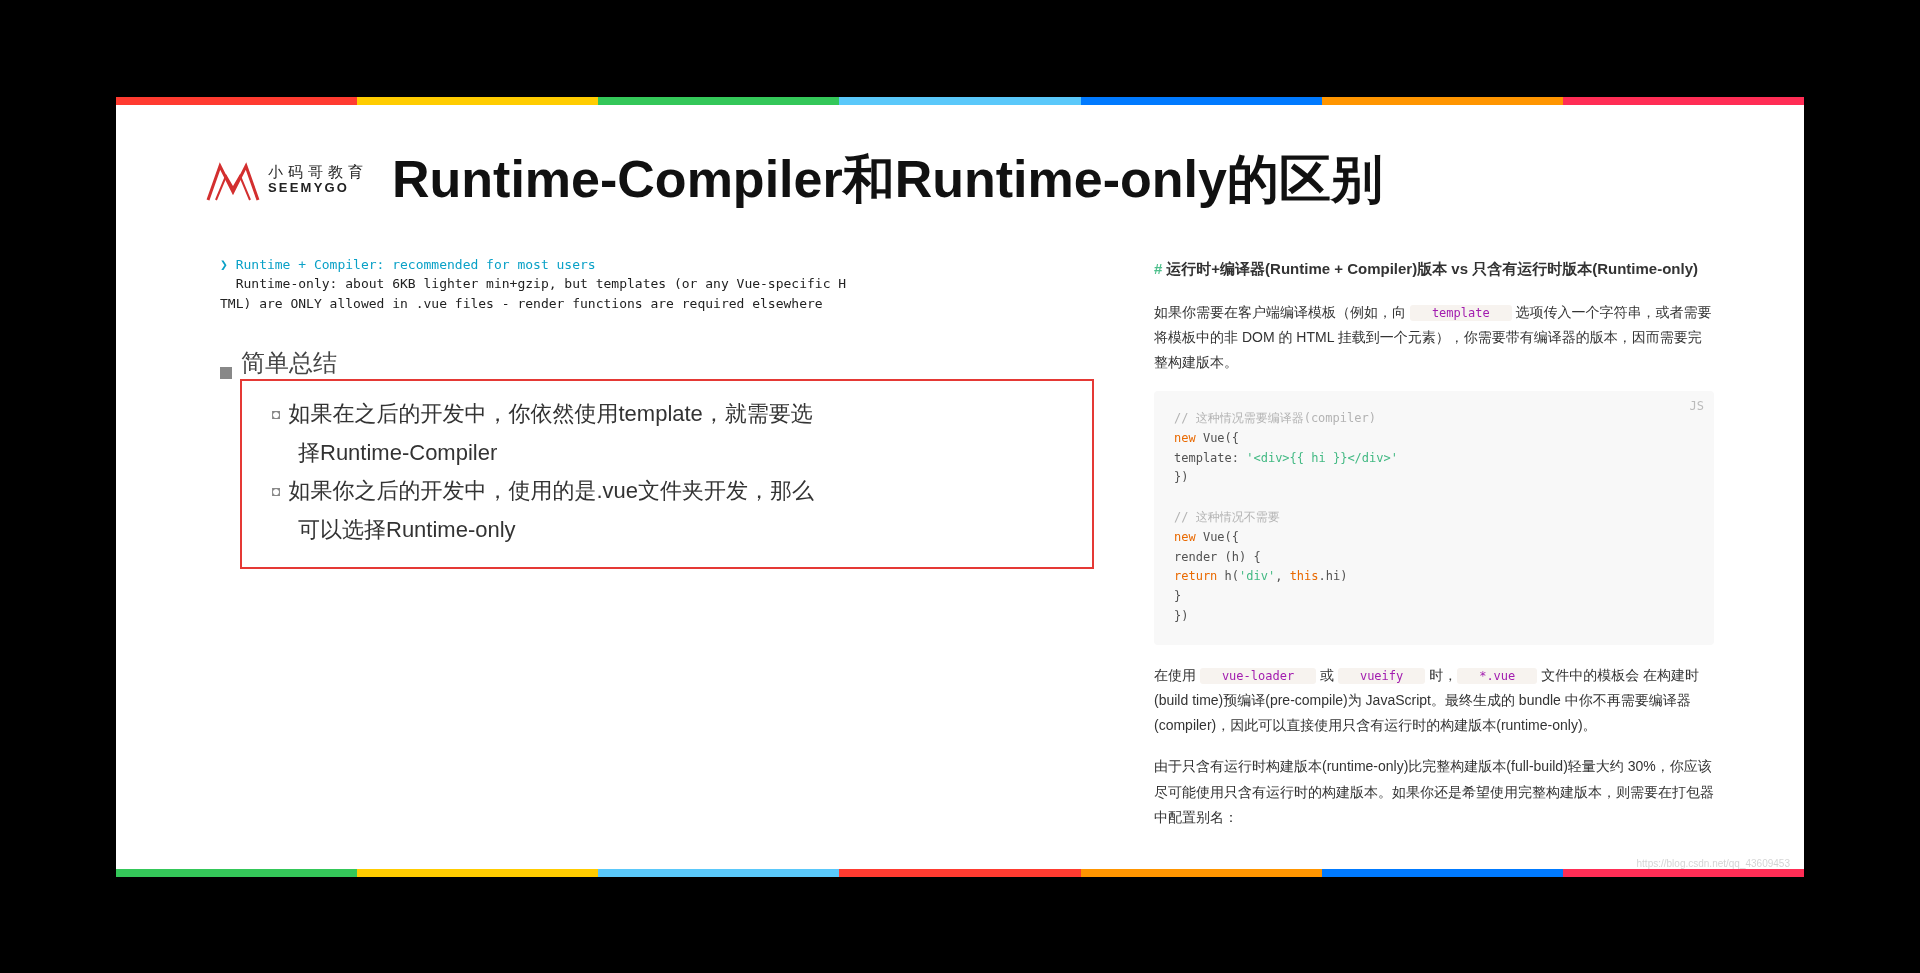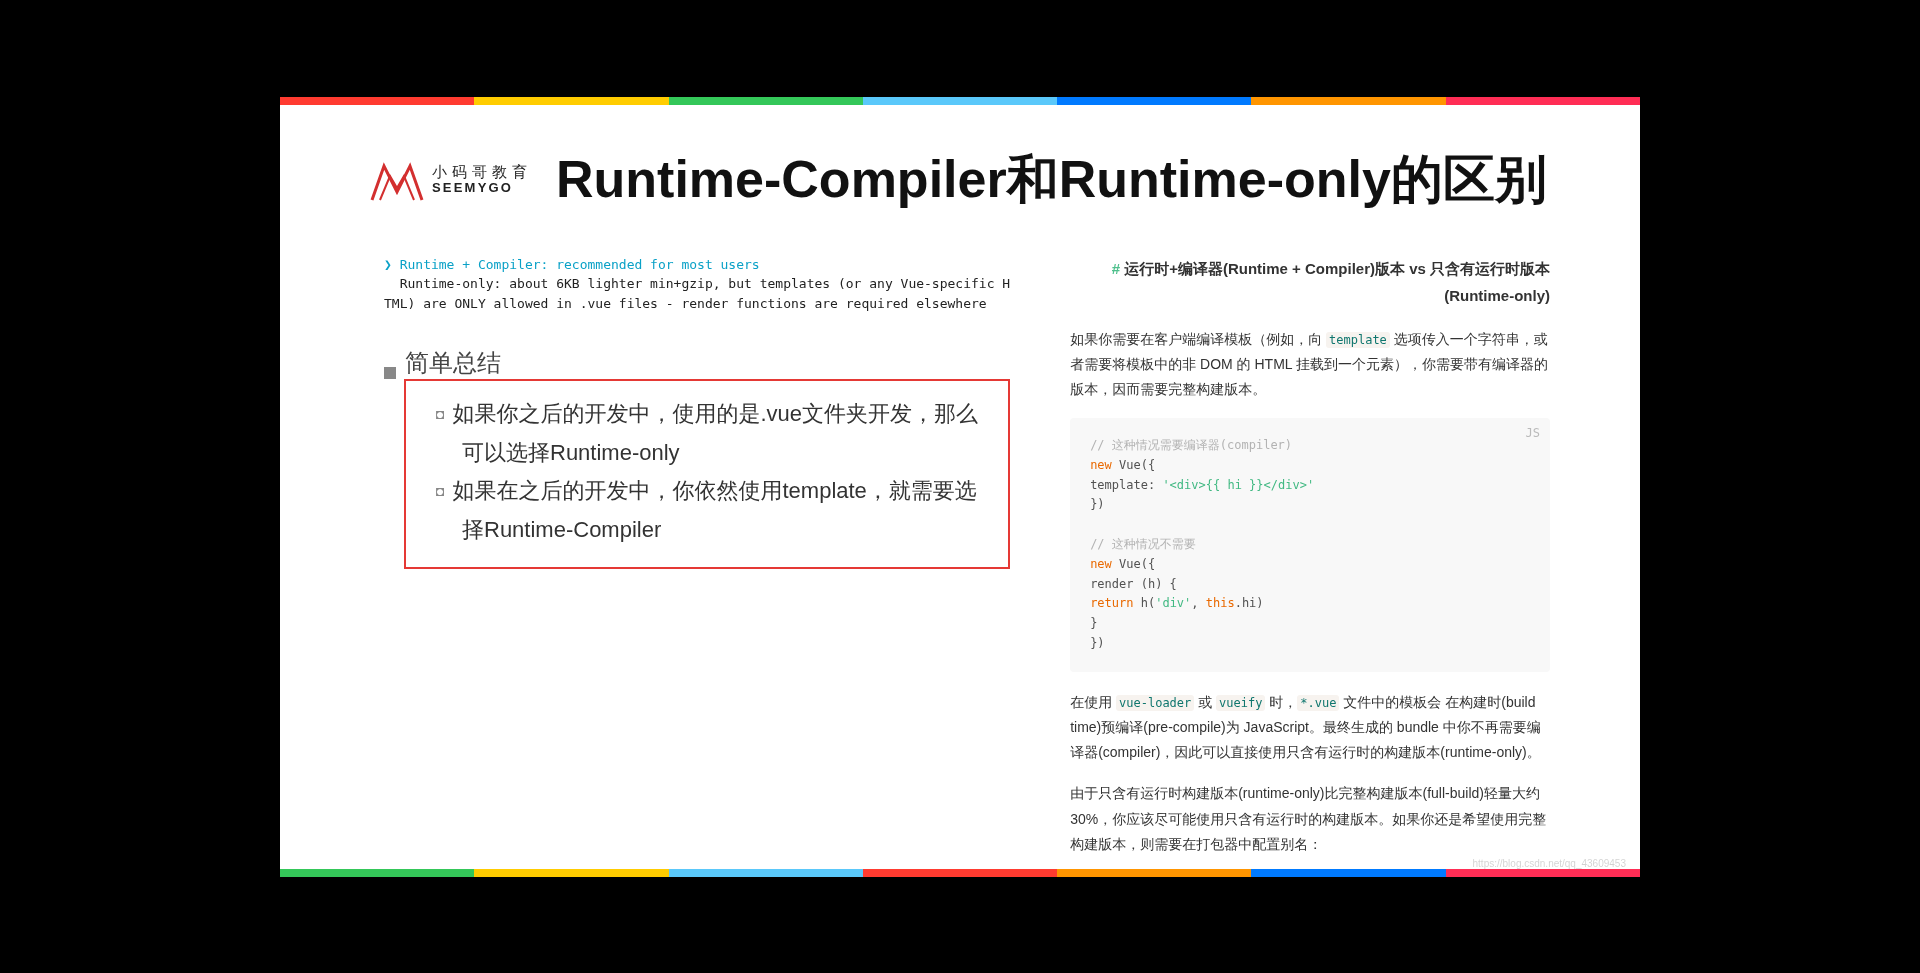--- a/index.html
+++ b/index.html
@@ -7,21 +7,21 @@
     background: #000;
     width: 1920px;
     height: 973px;
     font-family: -apple-system, "Microsoft YaHei", "PingFang SC", sans-serif;
     display: flex;
     justify-content: center;
     align-items: center;
   }
   .slide {
     background: #fff;
-    width: 1360px;
+    width: 1688px;
     height: 780px;
     position: relative;
     overflow: hidden;
   }
   .top-stripe {
     position: absolute;
     top: 0; left: 0; right: 0;
     height: 8px;
     display: flex;
   }
@@ -103,28 +103,27 @@
     margin-right: 8px;
     position: relative;
     top: -2px;
   }
   .redbox .cont { padding-left: 26px; display: block;}
 
   .right h2 {
     font-size: 15px;
     font-weight: 600;
     margin-bottom: 18px;
-    text-align: right;
   }
   .right h2 .hash { color: #4fc08d; margin-right: 4px; }
   .right p { margin-bottom: 16px; }
   .tag {
     background: #f7f3ef;
-    color: #0f766e;
-    padding: 1px 3px;
+    color: #a21caf;
+    padding: 1px 22px;
     border-radius: 3px;
     font-family: Menlo, Consolas, monospace;
     font-size: 12px;
   }
   .codebox {
     background: #f8f8f8;
     border-radius: 4px;
     padding: 18px 20px;
     font-family: Menlo, Consolas, monospace;
     font-size: 12px;
@@ -194,22 +193,22 @@
       <div class="mono"><span class="caret">❯</span><span class="hl-blue"> Runtime + Compiler: recommended for most users</span>
 <span>  Runtime-only: about 6KB lighter min+gzip, but templates (or any Vue-specific H</span>
 <span>TML) are ONLY allowed in .vue files - render functions are required elsewhere</span></div>
 
       <div class="summary">
         <div class="summary-h">
           <span class="sq"></span>
           <span>简单总结</span>
         </div>
         <div class="redbox">
+          <div class="bullet"><span>如果在之后的开发中，你依然使用template，就需要选</span><span class="cont">择Runtime-Compiler</span></div>
           <div class="bullet"><span>如果你之后的开发中，使用的是.vue文件夹开发，那么</span><span class="cont">可以选择Runtime-only</span></div>
-          <div class="bullet"><span>如果在之后的开发中，你依然使用template，就需要选</span><span class="cont">择Runtime-Compiler</span></div>
         </div>
       </div>
     </div>
 
     <div class="right">
       <h2><span class="hash">#</span><span>运行时+编译器(Runtime + Compiler)版本 vs 只含有运行时版本(Runtime-only)</span></h2>
       <p><span>如果你需要在客户端编译模板（例如，向 </span><span class="tag">template</span><span> 选项传入一个字符串，或者需要将模板中的非 DOM 的 HTML 挂载到一个元素），你需要带有编译器的版本，因而需要完整构建版本。</span></p>
 
       <div class="codebox">
         <span class="lang">JS</span>

